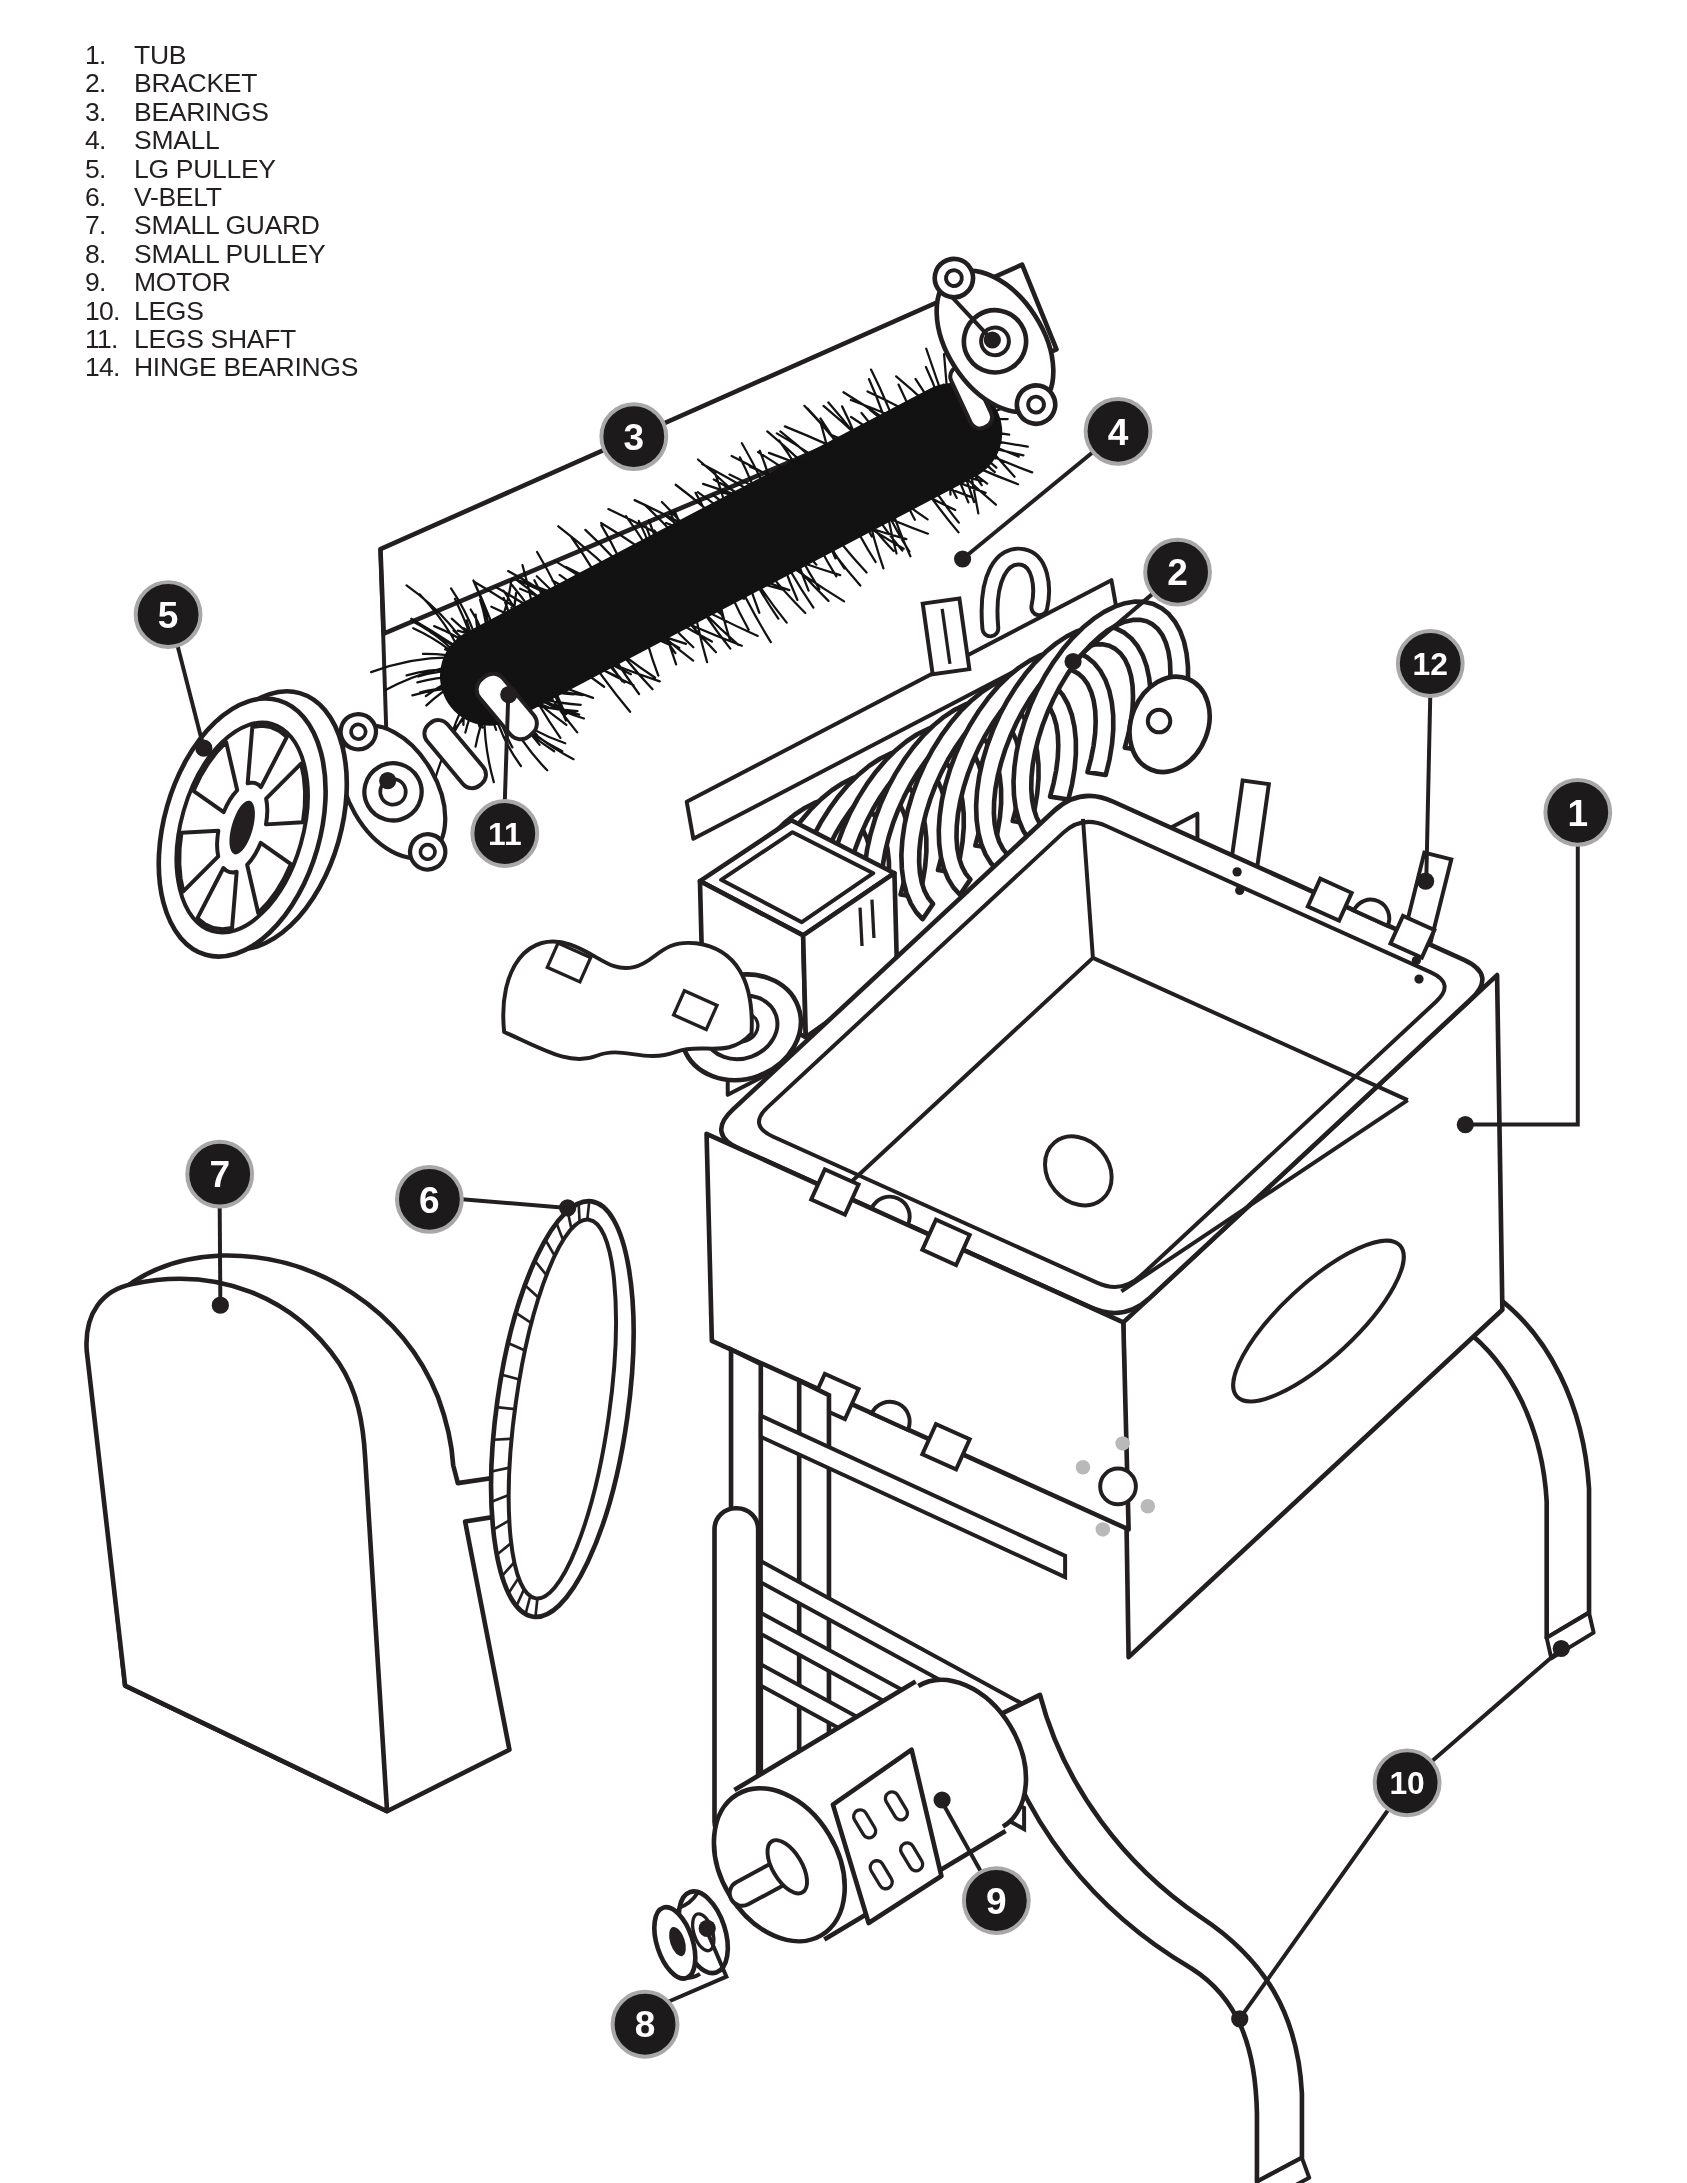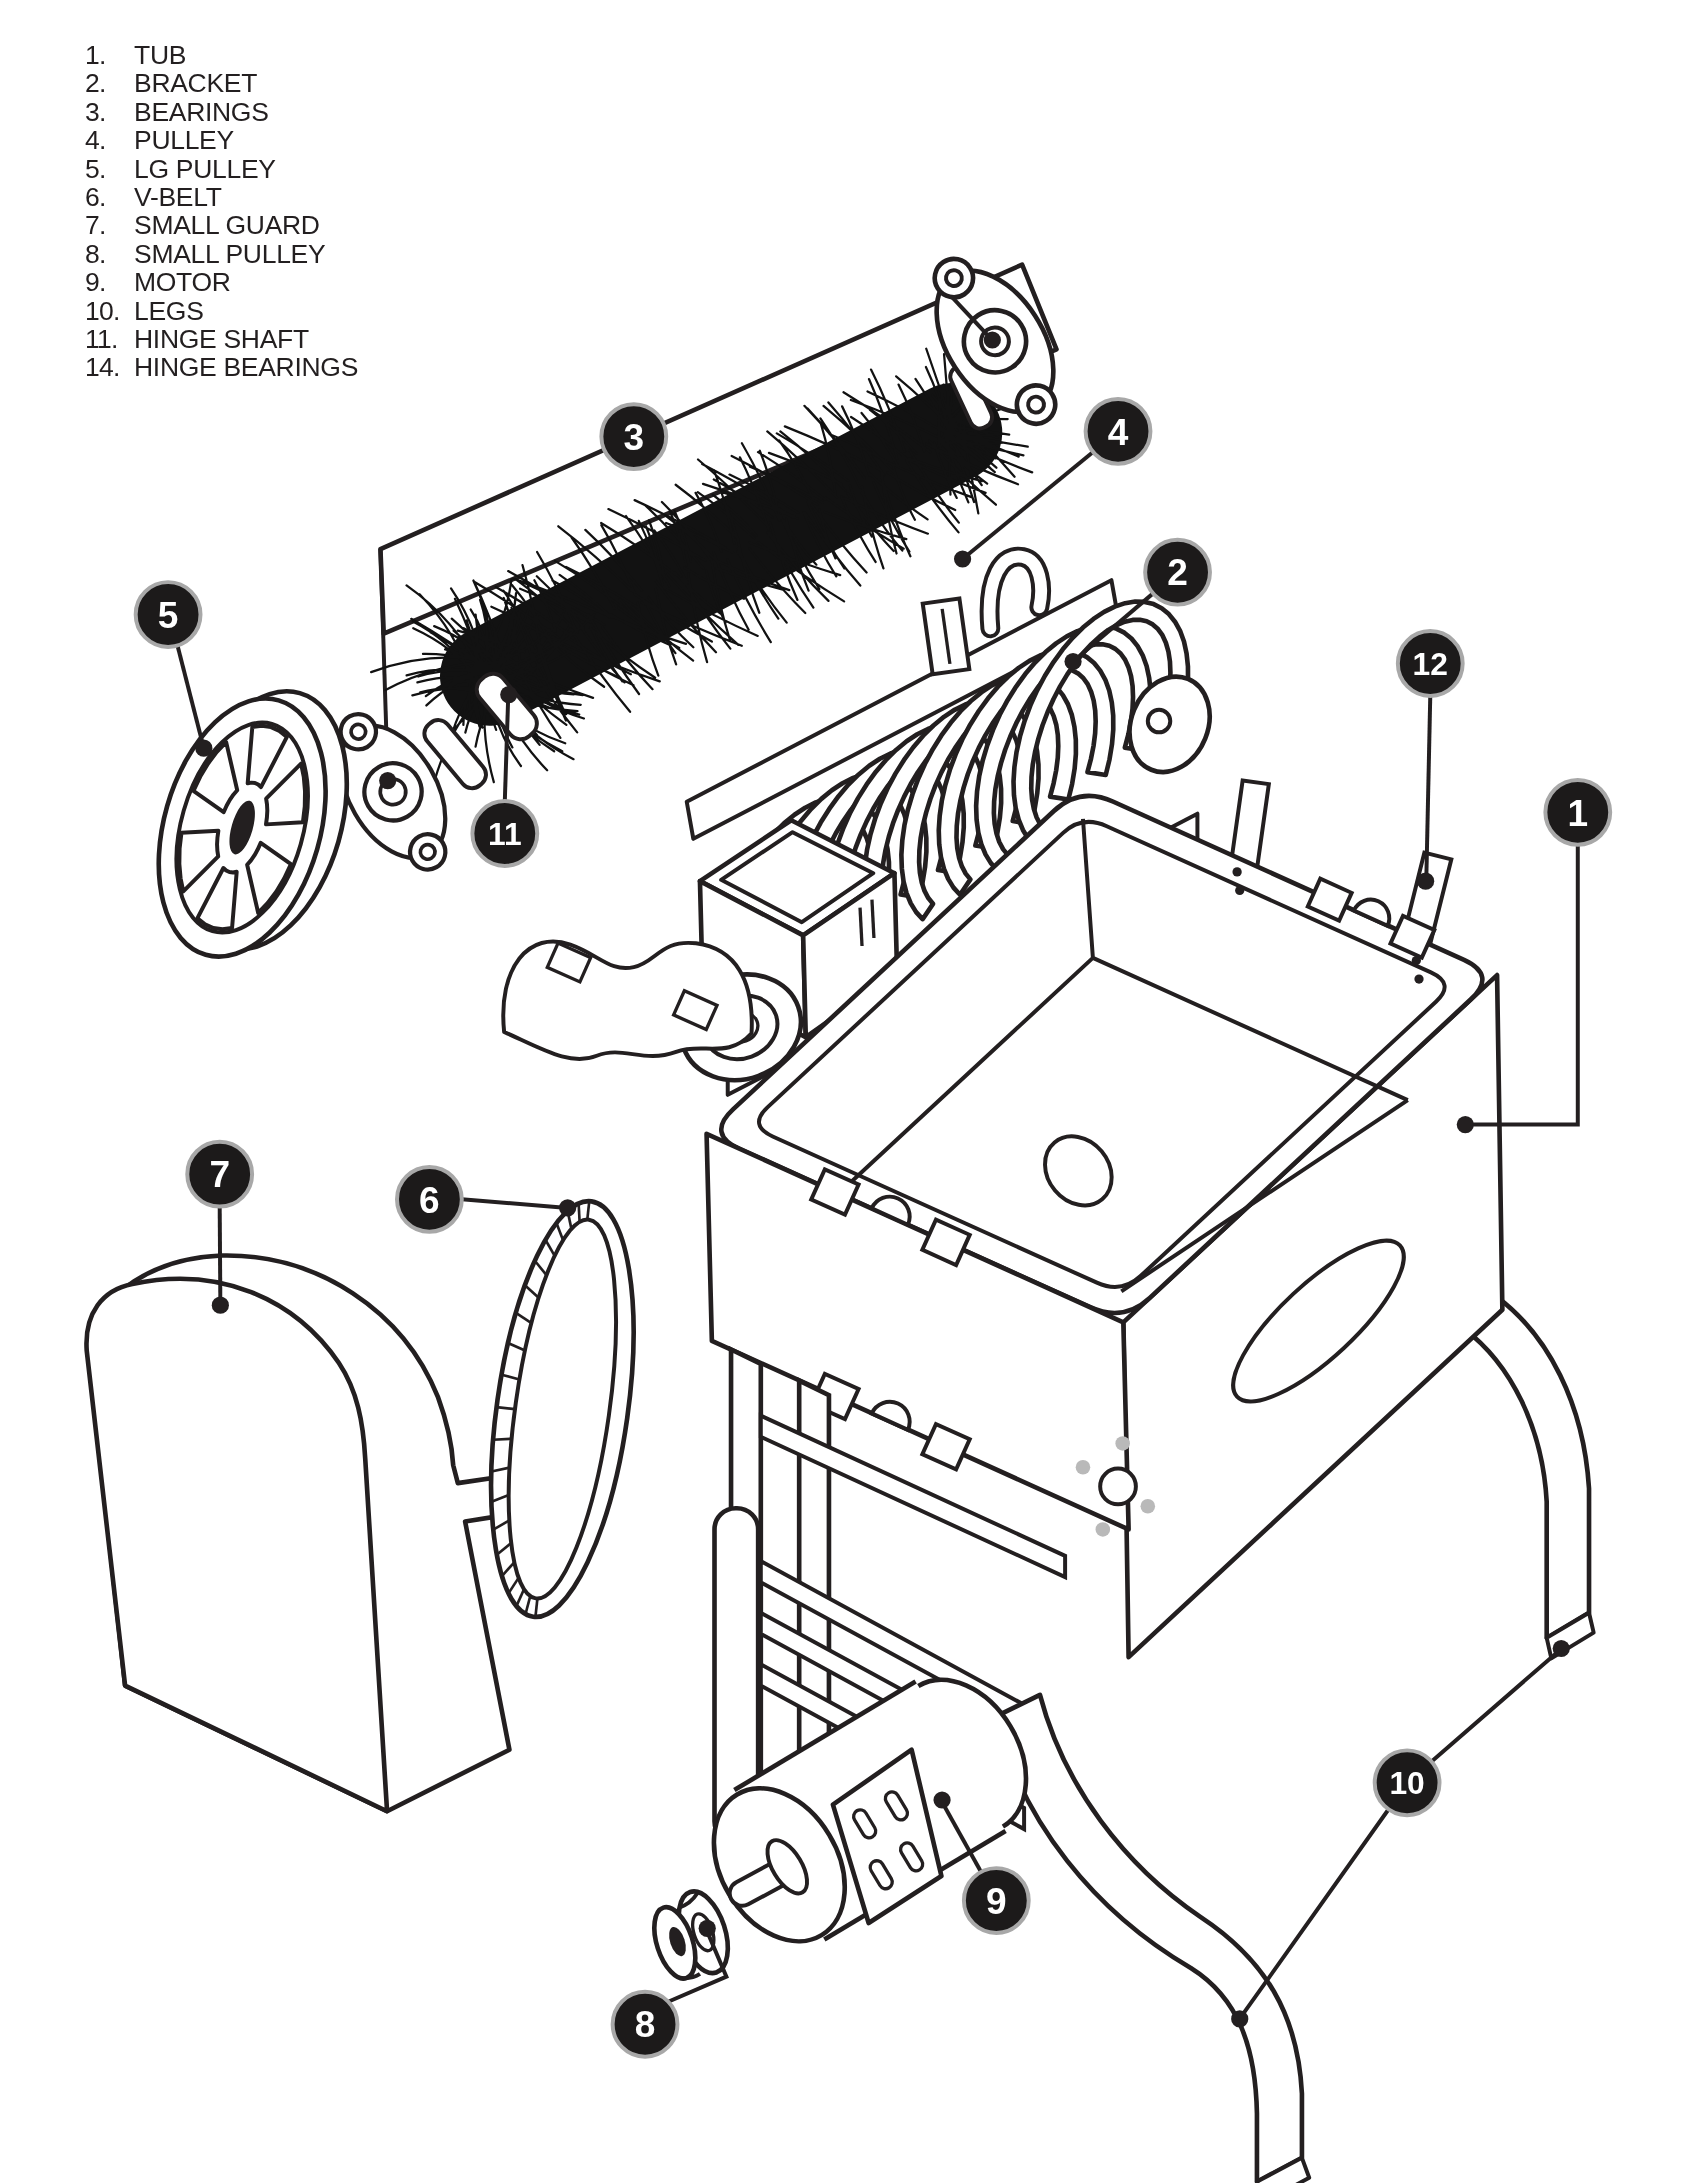--- a/index.html
+++ b/index.html
@@ -25,21 +25,21 @@
     <div class="row">
         <span class="pnum">2.</span>
         <span class="plabel">BRACKET</span>
       </div>
     <div class="row">
         <span class="pnum">3.</span>
         <span class="plabel">BEARINGS</span>
       </div>
     <div class="row">
         <span class="pnum">4.</span>
-        <span class="plabel">PULLEY</span>
+        <span class="plabel">SMALL</span>
       </div>
     <div class="row">
         <span class="pnum">5.</span>
         <span class="plabel">LG PULLEY</span>
       </div>
     <div class="row">
         <span class="pnum">6.</span>
         <span class="plabel">V-BELT</span>
       </div>
     <div class="row">
@@ -53,21 +53,21 @@
     <div class="row">
         <span class="pnum">9.</span>
         <span class="plabel">MOTOR</span>
       </div>
     <div class="row">
         <span class="pnum">10.</span>
         <span class="plabel">LEGS</span>
       </div>
     <div class="row">
         <span class="pnum">11.</span>
-        <span class="plabel">HINGE SHAFT</span>
+        <span class="plabel">LEGS SHAFT</span>
       </div>
     <div class="row">
         <span class="pnum">14.</span>
         <span class="plabel">HINGE BEARINGS</span>
       </div>
   </div>
 
   <svg class="diagram" viewBox="0 0 2550 3300" xmlns="http://www.w3.org/2000/svg">
     <defs>
       <g id="bearing-shape">

